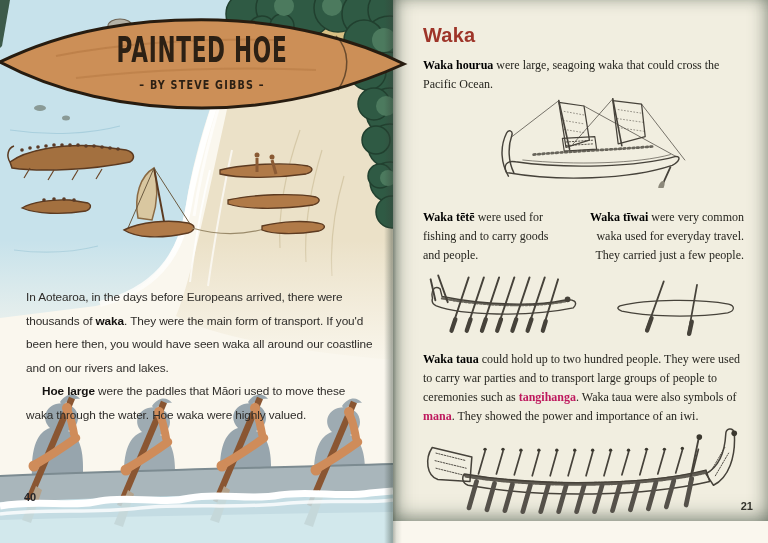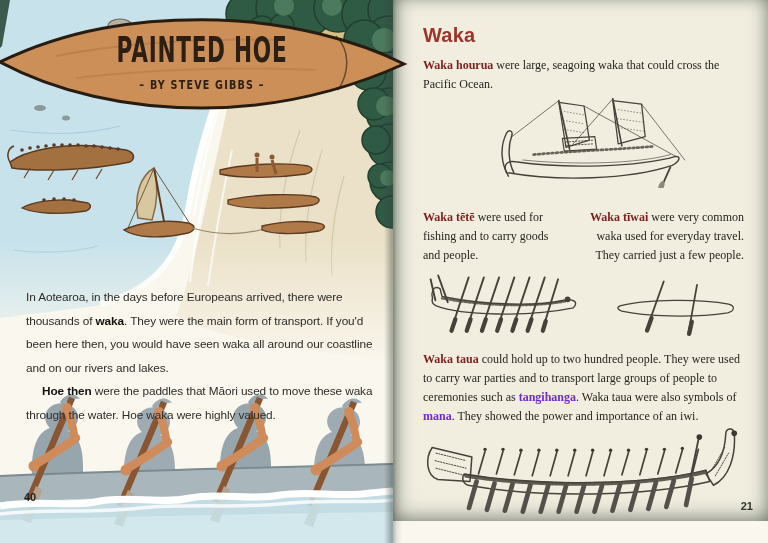--- a/index.html
+++ b/index.html
@@ -41,22 +41,22 @@
   .pageno-left{left:24px;bottom:18px;color:#26262a;}
   .pageno-right{right:15px;bottom:9px;color:#33332c;font-family:"Liberation Sans",sans-serif;margin-top:8px;}
 
   
   .right-page-content{position:relative;height:100%;font-family:"Liberation Serif",serif;
     color:#26251f;font-size:12px;line-height:19px;}
   h1.waka-heading{margin:0;font-family:"Liberation Sans",sans-serif;font-weight:700;
     font-size:20px;line-height:22px;color:#9e3529;letter-spacing:.2px;}
   .intro{margin:7px 0 0 0;}
   .para{margin:10px 0 0 0;max-width:330px;}
-  .gterm{color:#7f1d1d;font-weight:700;}
-  .bterm{font-weight:700;color:#6d28d9;}
+  .gterm{color:#000000;font-weight:700;}
+  .bterm{font-weight:700;color:#be185d;}
   .illo-hourua{margin:2px auto 0;display:block;width:216px;height:92px;}
   .cols{display:flex;gap:26px;margin-top:20px;}
   .col1{width:146px;}
   .col2{width:172px;text-align:right;}
   .illo-row{display:flex;align-items:center;gap:28px;margin-top:3px;}
   .illo-tete{width:170px;height:74px;}
   .illo-tiwai{width:138px;height:70px;}
   .illo-taua{display:block;width:336px;height:88px;margin-top:2px;margin-left:-4px;}
   .sketch{stroke:#46423a;fill:none;stroke-linecap:round;stroke-linejoin:round;}
 </style>
@@ -230,21 +230,21 @@
         <use href="#parms" transform="translate(246,402)"></use>
         <use href="#parms" transform="translate(340,406)"></use>
         <path d="M0,502 C100,498 250,494 393,490 L393,543 L0,543 Z" fill="#c9e4ec" opacity=".82"></path>
         <path d="M0,506 C40,499 70,508 100,501 C130,495 160,505 190,498 C220,492 250,501 280,495 C310,490 340,498 370,493 L393,491" stroke="#ffffff" stroke-width="7" fill="none"></path>
         <path d="M0,514 C50,508 90,514 140,508 C190,503 240,509 290,503 C330,499 360,504 393,500" stroke="#ffffff" stroke-width="3.5" fill="none" opacity=".8"></path>
       </g>
     </svg>
 
     <div class="left-text">
       <p><span>In Aotearoa, in the days before Europeans arrived, there were thousands of </span><b>waka</b><span>. They were the main form of transport. If you'd been here then, you would have seen waka all around our coastline and on our rivers and lakes.</span></p>
-      <p class="indent"><b>Hoe then</b><span> were the paddles that Māori used to move these waka through the water. Hoe waka were highly valued.</span></p>
+      <p class="indent"><b>Hoe large</b><span> were the paddles that Māori used to move these waka through the water. Hoe waka were highly valued.</span></p>
     </div>
 
     <div class="pageno pageno-left">40</div>
   </div>
 
   <div class="page right">
     <div class="right-page-content">
       <h1 class="waka-heading">Waka</h1>
 
       <p class="para"><span class="gterm">Waka hourua</span><span> were large, seagoing waka that could cross the Pacific Ocean.</span></p>

